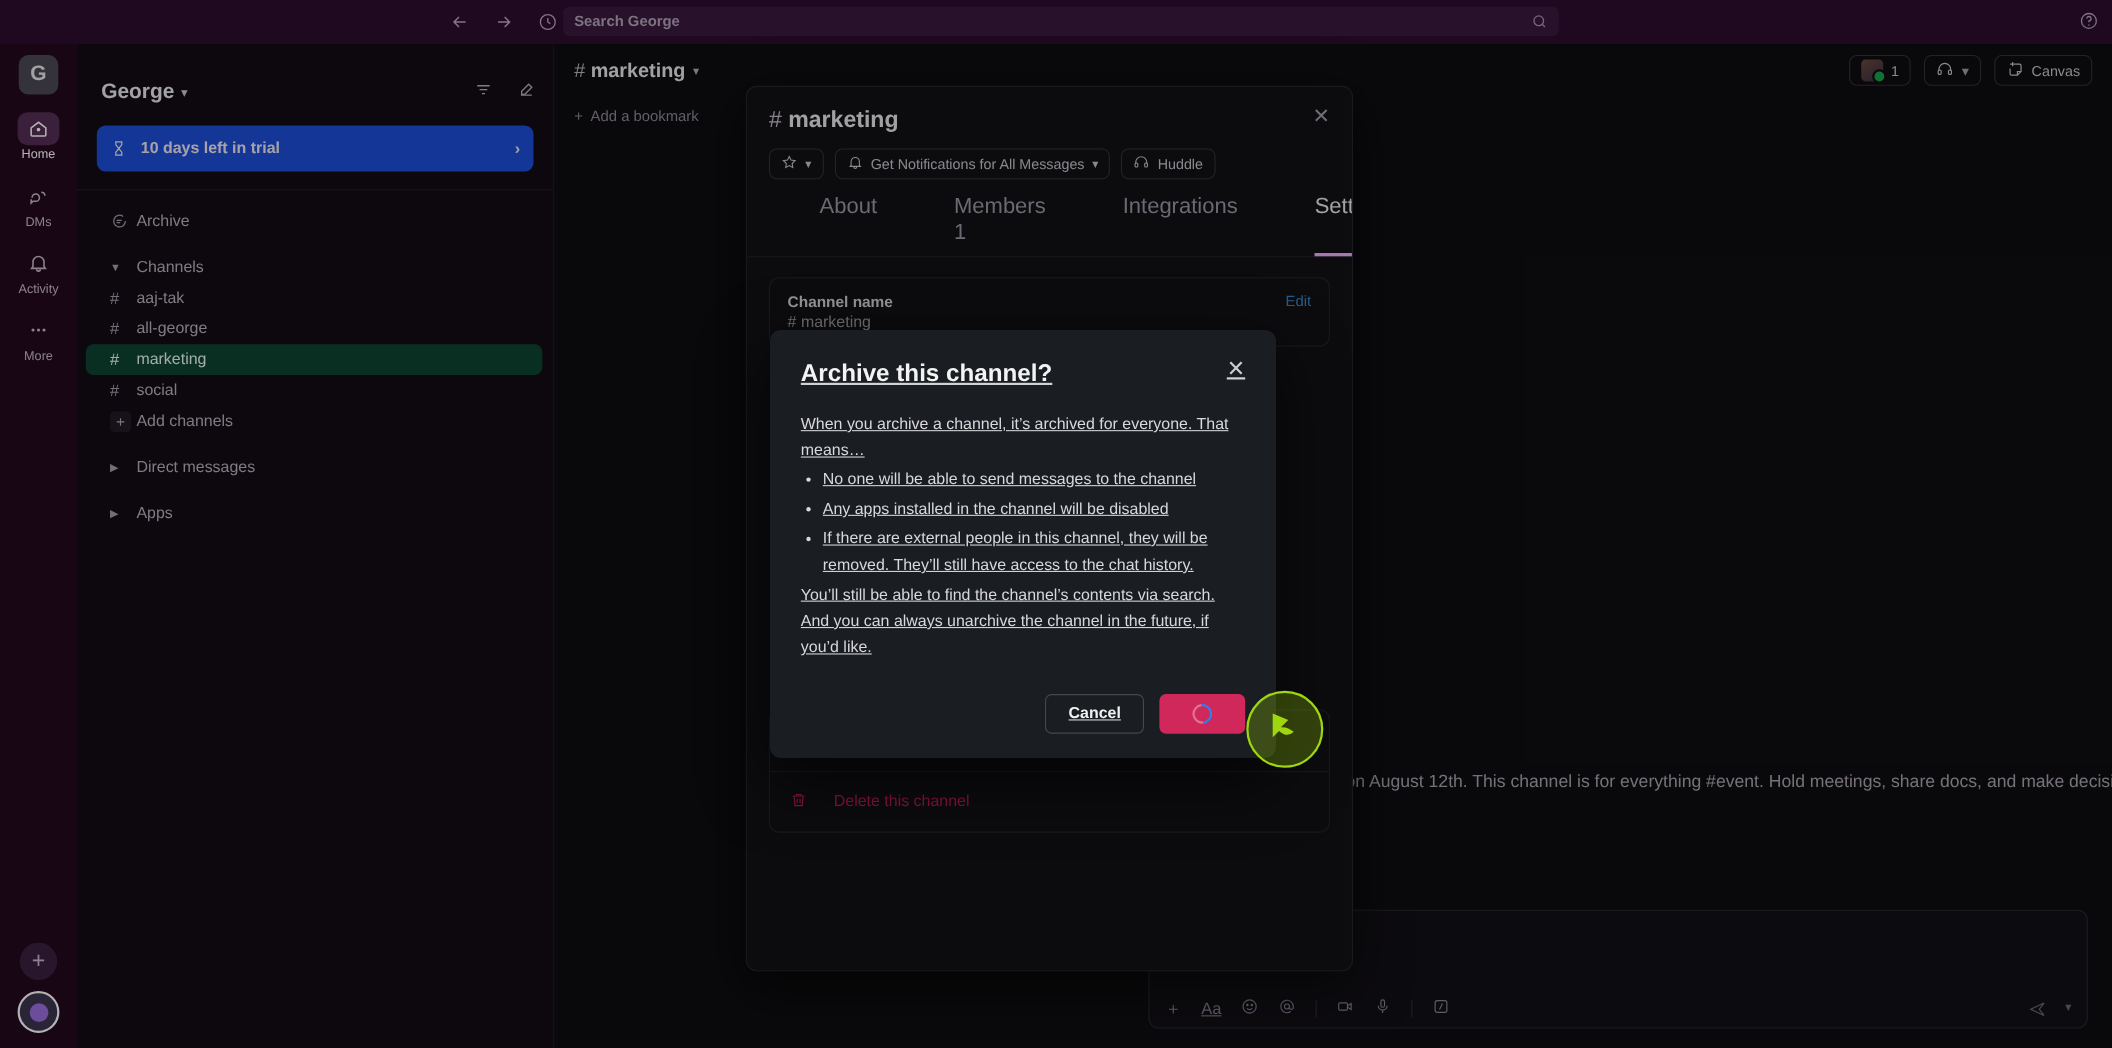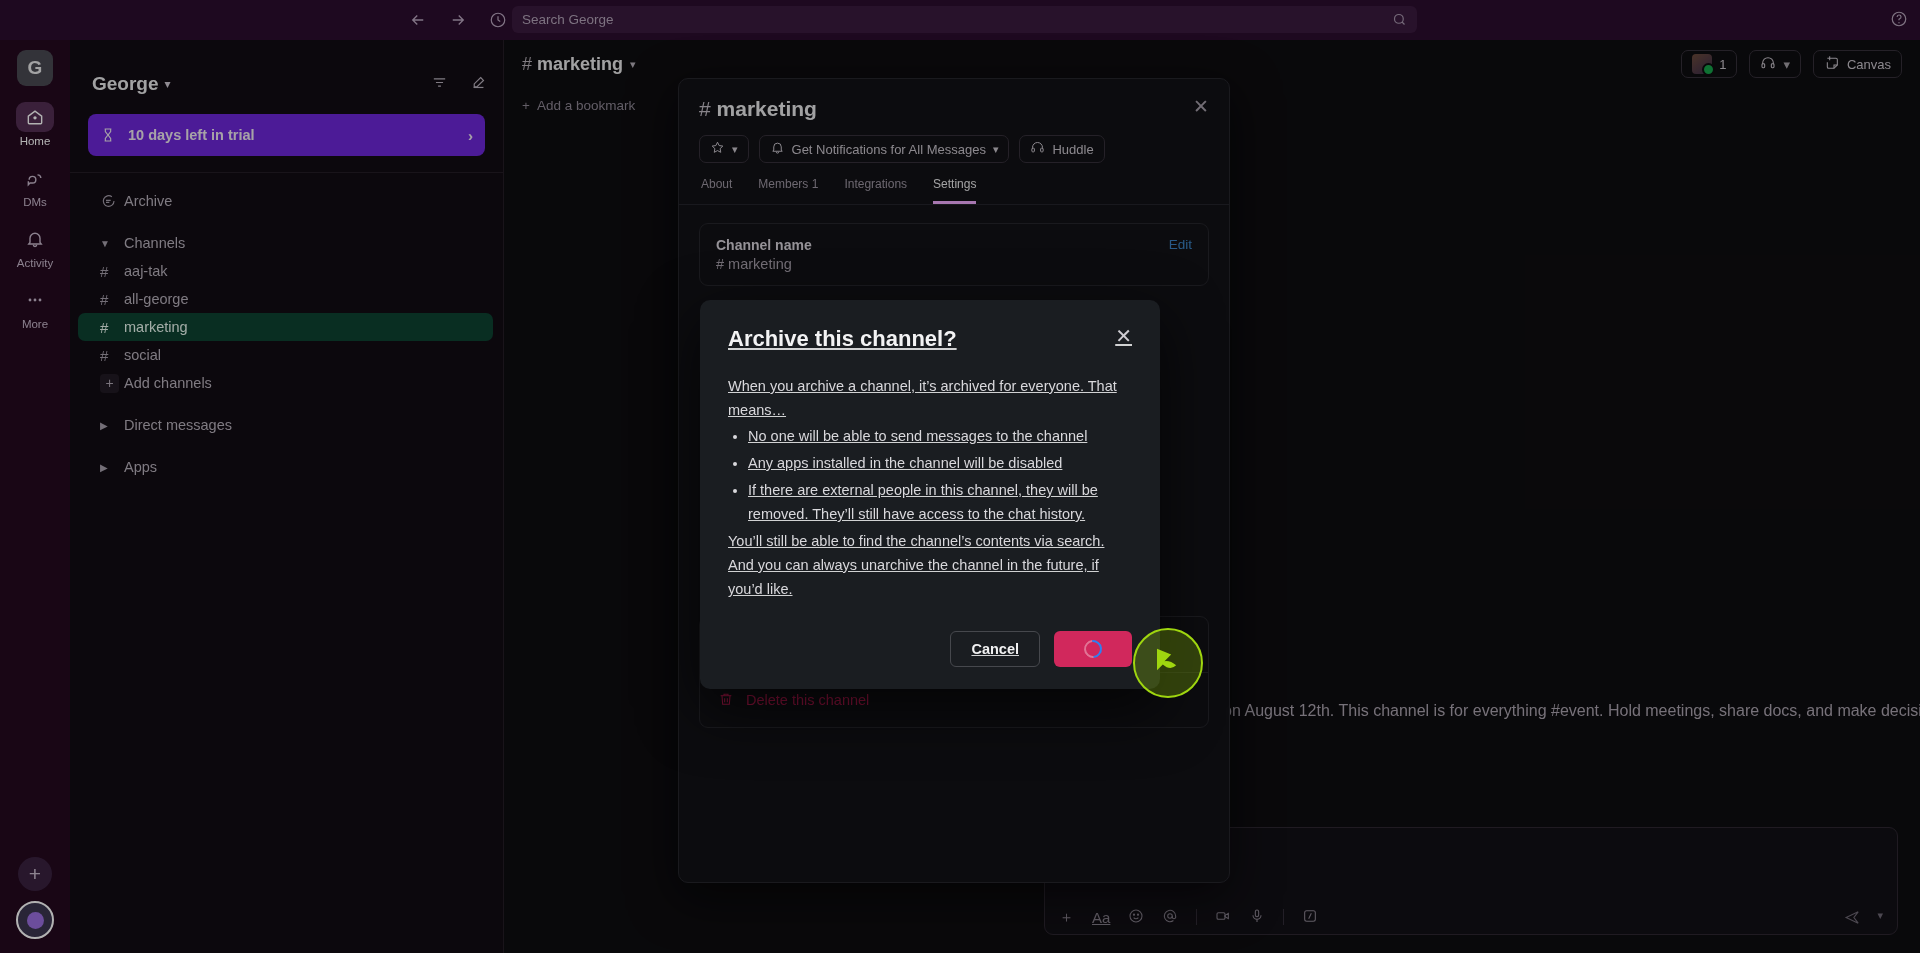--- a/index.html
+++ b/index.html
@@ -18,21 +18,21 @@
     background: #2b0d2e;
     display: flex; align-items: center;
   }
   .tb-nav { display: flex; align-items: center; gap: 20px; margin-left: 408px; }
   .tb-ico { color: #bba8c0; width: 20px; height: 20px; display:flex; align-items:center; justify-content:center; }
   .tb-ico svg { display: block; }
   .searchbar {
     position: absolute; left: 512px; top: 6px; width: 905px; height: 27px;
     background: #3a1a3e; border-radius: 6px;
     display: flex; align-items: center; padding: 0 10px;
-    font-size: 13.5px; color: #b3a4b8;
+    font-size: 13.5px; color: #b3a4b8; font-weight: bold;
   }
   .search-right { margin-left: auto; color: #a898ae; display:flex; }
   .help-ico {
     position: absolute; right: 12px; top: 10px; color:#b6a6bb;
   }
 
   
   .rail {
     position: absolute; left: 0; top: 40px; width: 70px; height: 913px;
     background: #24091f;
@@ -75,21 +75,21 @@
     border-right: 1px solid #241d26;
   }
   .sb-head {
     display: flex; align-items: center; height: 48px; padding: 0 16px 0 22px; margin-top: 20px;
   }
   .sb-title { font-size: 19px; font-weight: bold; color: #e9e9ea; }
   .sb-caret { margin-left: 6px; color: #cfc8d1; font-size: 12px; }
   .sb-head-actions { margin-left: auto; display: flex; gap: 22px; color: #b9b1bc; }
   .trial {
     margin: 6px 18px 0 18px; height: 42px; border-radius: 8px;
-    background: #6d28d9; display: flex; align-items: center; padding: 0 12px;
+    background: #1d4ed8; display: flex; align-items: center; padding: 0 12px;
     color: #efe9f0; font-size: 14.5px; font-weight: 600;
   }
   .trial .tr-ico { margin-right: 12px; display:flex; }
   .trial .tr-arrow { margin-left: auto; color: #efe9f0; font-size: 15px; }
   .sb-sep { margin: 16px 0 0 0; border-top: 1px solid #241d26; }
   .sb-row {
     display: flex; align-items: center; height: 28px;
     padding-left: 22px; color: #b7b0ba; font-size: 14.5px;
     margin: 0 10px 0 8px; border-radius: 7px;
   }
@@ -143,33 +143,33 @@
     background: #121216; border: 1px solid #26262c; border-radius: 10px;
     box-shadow: 0 14px 48px rgba(0,0,0,.55);
     overflow: hidden;
   }
   .pn-head { padding: 18px 20px 0 20px; display: flex; align-items: flex-start; }
   .pn-title { font-size: 21px; font-weight: bold; color: #e7e7e9; }
   .pn-title .h { color: #c2bcc5; font-weight: 500; }
   .pn-close { margin-left: auto; color: #a49da8; font-size: 19px; line-height: 1; }
   .pn-actions { display: flex; gap: 10px; padding: 14px 20px 0 20px; }
   .pn-tabs { display: flex; gap: 26px; padding: 14px 20px 0 22px; border-bottom: 1px solid #25252b; }
-  .pn-tab { padding-bottom: 10px; font-size: 12px; color: #9d96a2; }
+  .pn-tab { padding-bottom: 10px; font-size: 20px; color: #9d96a2; margin-left: 44px; }
   .pn-tab.active { color: #e9e9ea; font-weight: normal; border-bottom: 3px solid #f0abfc; }
   .pn-content { padding: 18px 20px; }
   .card {
     border: 1px solid #26262c; border-radius: 9px; background: #121216;
   }
   .card-row { padding: 13px 16px; display: flex; align-items: flex-start; }
   .card-label { font-size: 14px; font-weight: bold; color: #d6d2d9; }
   .card-value { font-size: 14.5px; color: #a49da8; margin-top: 3px; }
   .card-edit { margin-left: auto; font-size: 13.5px; color: #3b82c4; }
   .danger-card { margin-top: 24px; border: 1px solid #26262c; border-radius: 9px; }
   .danger-row {
-    height: 55px; display: flex; align-items: center; gap: 12px;
+    height: 55px; display: flex; align-items: center; gap: 24px;
     padding: 0 18px; color: #c81b55; font-size: 14.5px;
   }
   .danger-row + .danger-row { border-top: 1px solid #26262c; }
 
   
   .modal-scrim { position: absolute; inset: 0; background: rgba(0,0,0,.30); }
   .modal {
     position: absolute; left: 700px; top: 300px; width: 460px;
     background: #1a1d21; border-radius: 10px;
     box-shadow: 0 20px 60px rgba(0,0,0,.7);

